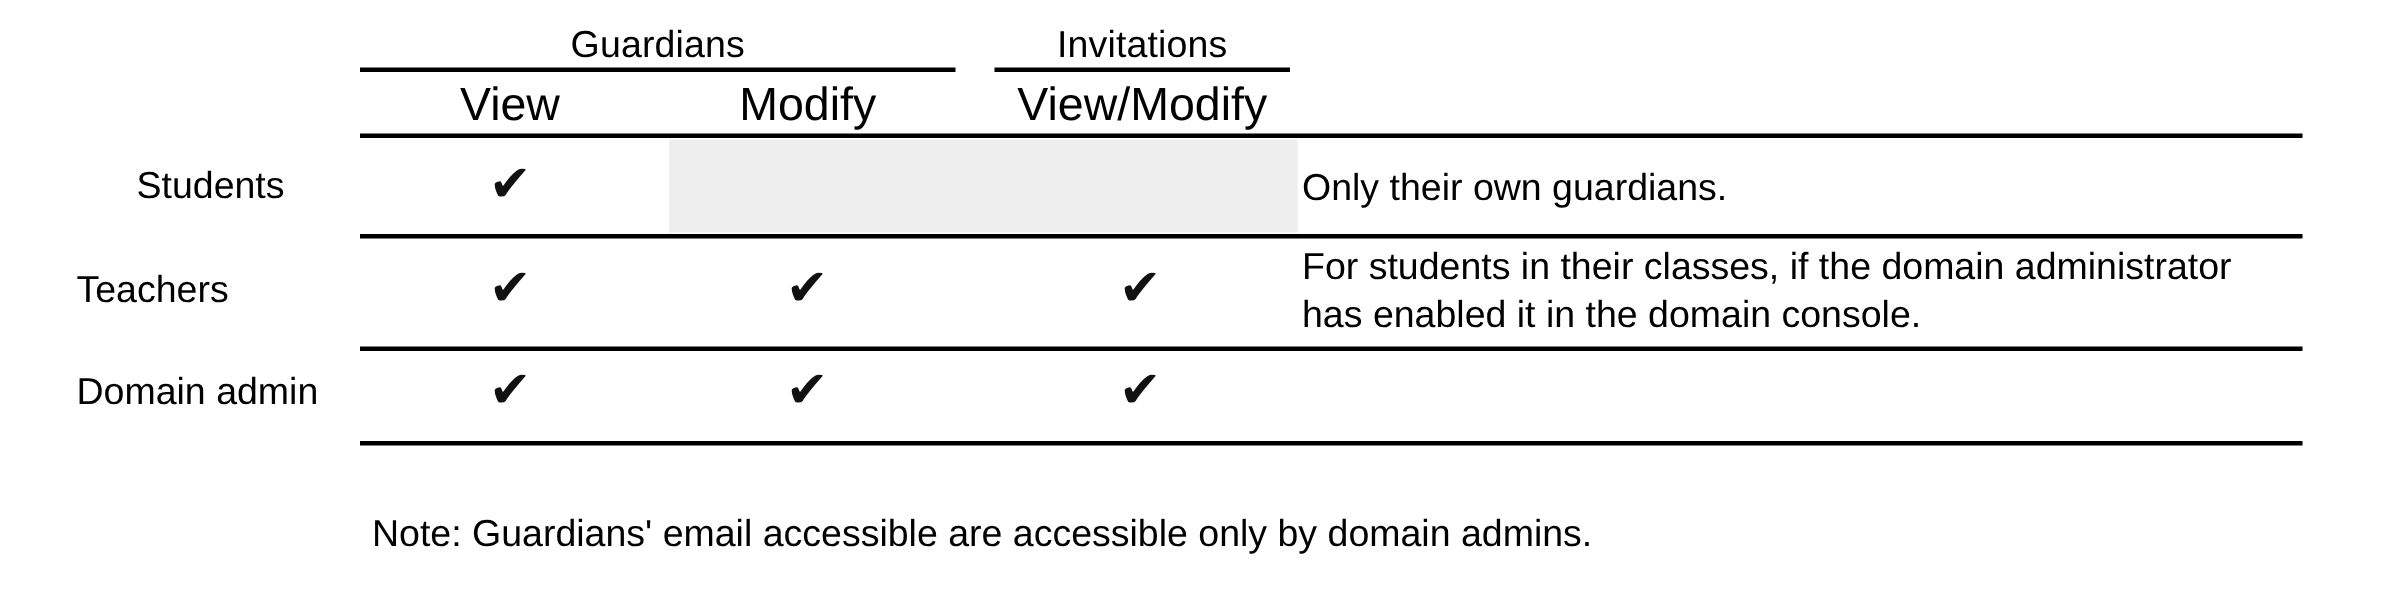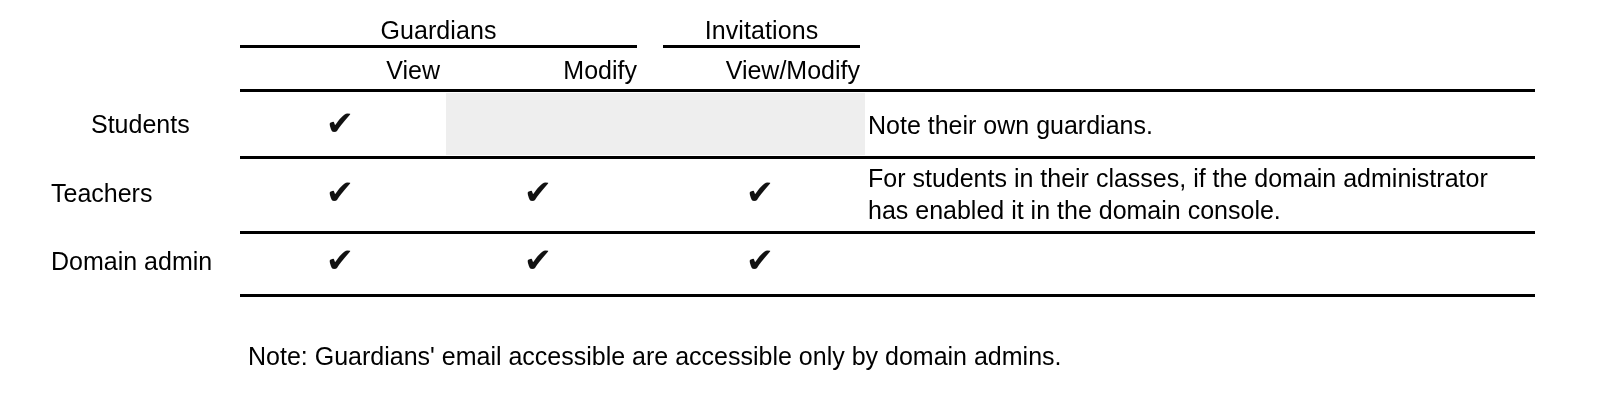--- a/index.html
+++ b/index.html
@@ -53,23 +53,23 @@
     line-height: 30px;
     text-align: center;
     white-space: nowrap;
     letter-spacing: 0.1px;
   }
   .grp-guardians   { left: 240px; top: 15px; width: 397px; }
   .grp-invitations { left: 663px; top: 15px; width: 197px; }
 
   .sub-head {
     position: absolute;
-    font-size: 25px;
+    font-size: 31px;
     line-height: 30px;
-    text-align: right;
+    text-align: center;
     white-space: nowrap;
     top: 55px;
   }
   .sub-view      { left: 240px; width: 200px; }
   .sub-modify    { left: 440px; width: 197px; }
   .sub-viewmod   { left: 663px; width: 197px; }
 
   
   .row-label {
     position: absolute;
@@ -142,21 +142,21 @@
 
   <div class="rule rule-top"></div>
   <div class="rule rule-r1"></div>
   <div class="rule rule-r2"></div>
   <div class="rule rule-bottom"></div>
 
   <div class="row-label r0">Students</div>
   <div class="check col-view ck-r0">✔</div>
   <div class="check col-modify ck-r0"></div>
   <div class="check col-invite ck-r0"></div>
-  <div class="note-cell n0">Note their own guardians.</div>
+  <div class="note-cell n0">Only their own guardians.</div>
 
   <div class="row-label r1">Teachers</div>
   <div class="check col-view ck-r1">✔</div>
   <div class="check col-modify ck-r1">✔</div>
   <div class="check col-invite ck-r1">✔</div>
   <div class="note-cell n1">For students in their classes, if the domain administrator has enabled it in the domain console.</div>
 
   <div class="row-label r2">Domain admin</div>
   <div class="check col-view ck-r2">✔</div>
   <div class="check col-modify ck-r2">✔</div>

